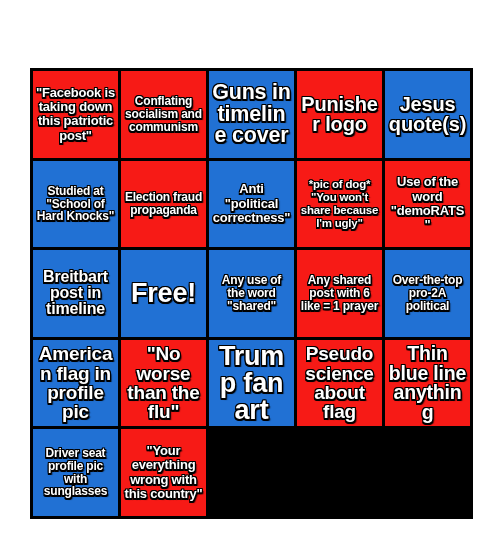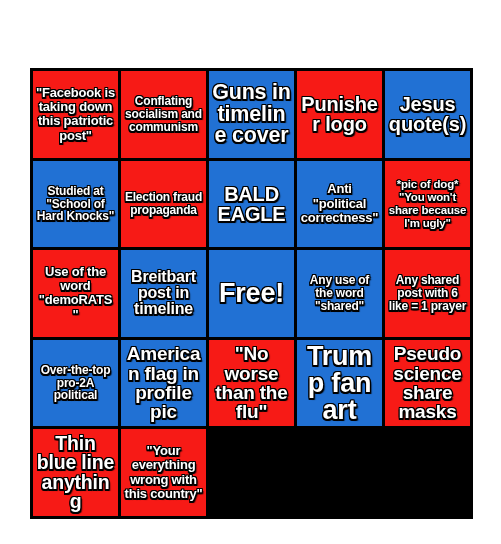--- a/index.html
+++ b/index.html
@@ -88,23 +88,20 @@
     <div class="bingo-cell blue">
       <span class="cell-text" data-size="xl">Jesus quote(s)</span>
     </div>
     <div class="bingo-cell blue">
       <span class="cell-text" data-size="m">Studied at "School of Hard Knocks"</span>
     </div>
     <div class="bingo-cell red">
       <span class="cell-text" data-size="m">Election fraud propaganda</span>
     </div>
     <div class="bingo-cell blue">
-      <span class="cell-text" data-size="xl">BALD EAGLE</span>
-    </div>
-    <div class="bingo-cell blue">
       <span class="cell-text" data-size="s">Anti "political correctness"</span>
     </div>
     <div class="bingo-cell red">
       <span class="cell-text" data-size="xs">*pic of dog* "You won't share because I'm ugly"</span>
     </div>
     <div class="bingo-cell red">
       <span class="cell-text" data-size="s">Use of the word "demoRATS"</span>
     </div>
     <div class="bingo-cell blue">
       <span class="cell-text" data-size="xl" style="font-size: 16px;">Breitbart post in timeline</span>
@@ -124,21 +121,24 @@
     <div class="bingo-cell blue">
       <span class="cell-text" data-size="l">American flag in profile pic</span>
     </div>
     <div class="bingo-cell red">
       <span class="cell-text" data-size="l">"No worse than the flu"</span>
     </div>
     <div class="bingo-cell blue">
       <span class="cell-text" data-size="xxl">Trump fan art</span>
     </div>
     <div class="bingo-cell red">
-      <span class="cell-text" data-size="l">Pseudo science share masks</span>
+      <span class="cell-text" data-size="l">Pseudo science about flag</span>
     </div>
     <div class="bingo-cell red">
       <span class="cell-text" data-size="xl" style="font-size: 19.5px;">Thin blue line anything</span>
+    </div>
+    <div class="bingo-cell blue">
+      <span class="cell-text" data-size="m">Driver seat profile pic with sunglasses</span>
     </div>
     <div class="bingo-cell red">
       <span class="cell-text" data-size="s">"Your everything wrong with this country"</span>
     </div>
   </div>
 
 </body></html>

